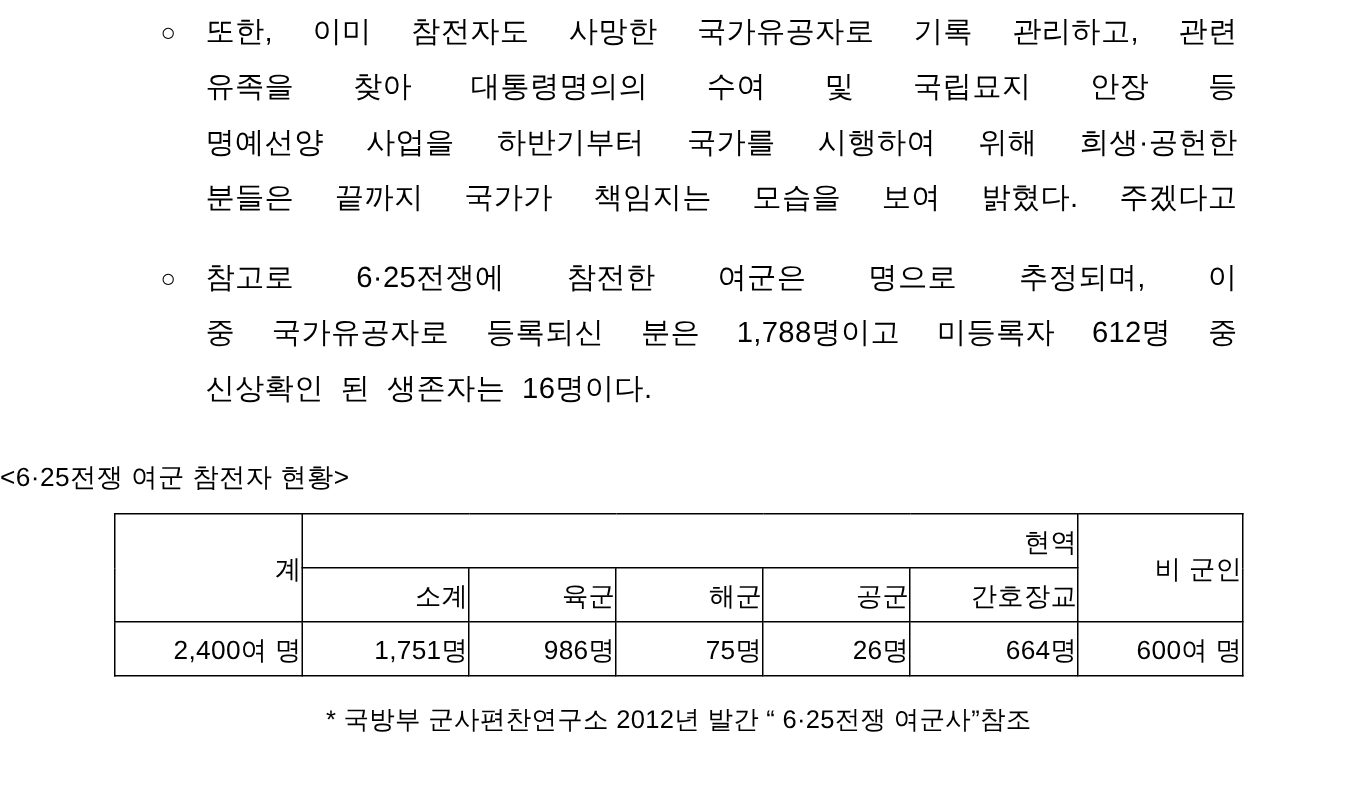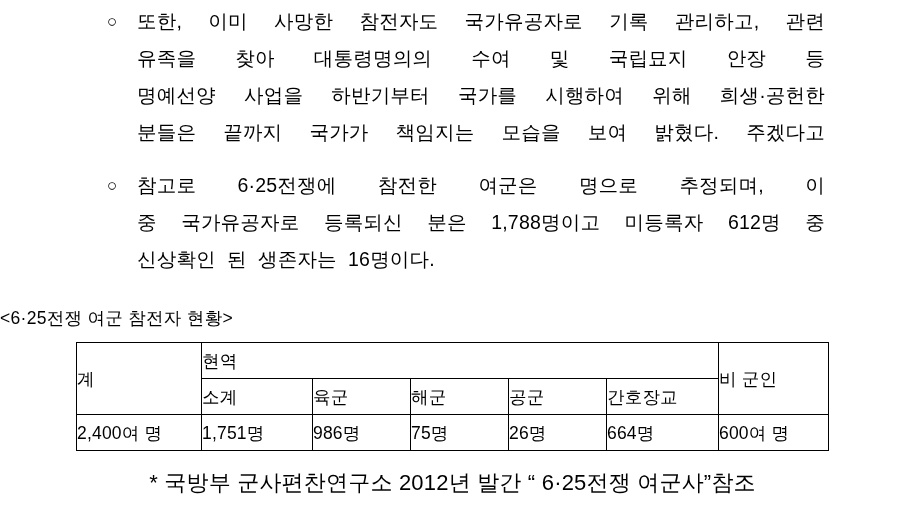--- a/index.html
+++ b/index.html
@@ -72,50 +72,50 @@
     display: flex;
     justify-content: center;
   }
   table.stats {
     border-collapse: collapse;
     width: 702px;
     table-layout: fixed;
   }
   table.stats td {
     border: 1px solid #000000;
-    text-align: left;
+    text-align: right;
     vertical-align: middle;
     font-size: 17.5px;
     letter-spacing: 0.2px;
     padding: 0;
     height: 35px;
   }
   td.tall { height: 70px; }
 
   
   .footnote {
     text-align: center;
-    font-size: 22px;
+    font-size: 17px;
     margin-top: 17px;
     letter-spacing: 0.2px;
   }
 </style>
 </head>
 <body>
 
 <div class="page">
 
   <div class="para" id="para1">
     <div class="bullet">○</div>
     <div class="para-body">
       <div class="line justify">
         <span>또한,</span>
         <span>이미</span>
+        <span>참전자도</span>
         <span>사망한</span>
-        <span>참전자도</span>
         <span>국가유공자로</span>
         <span>기록</span>
         <span>관리하고,</span>
         <span>관련</span>
       </div>
       <div class="line justify">
         <span>유족을</span>
         <span>찾아</span>
         <span>대통령명의의</span>
         <span>수여</span>

